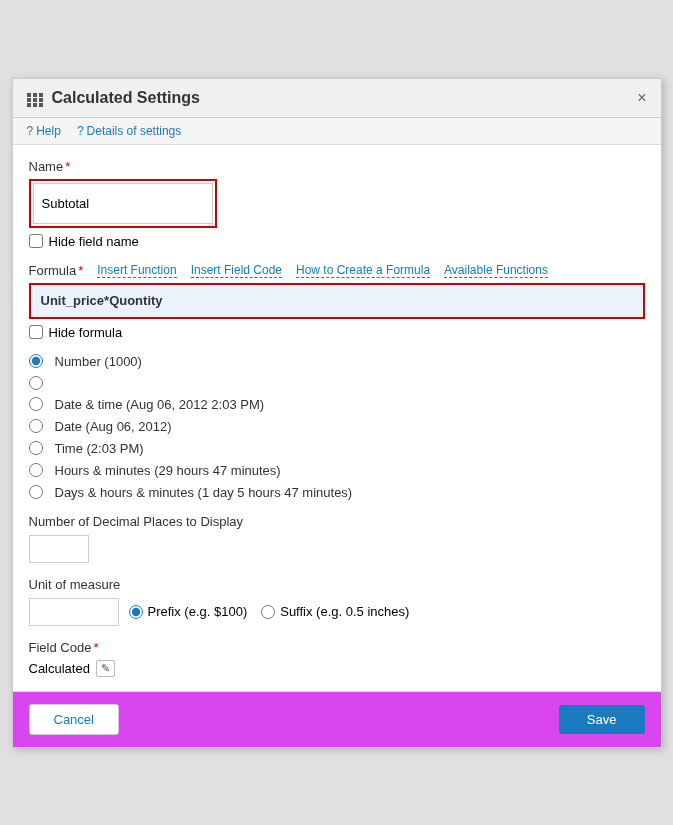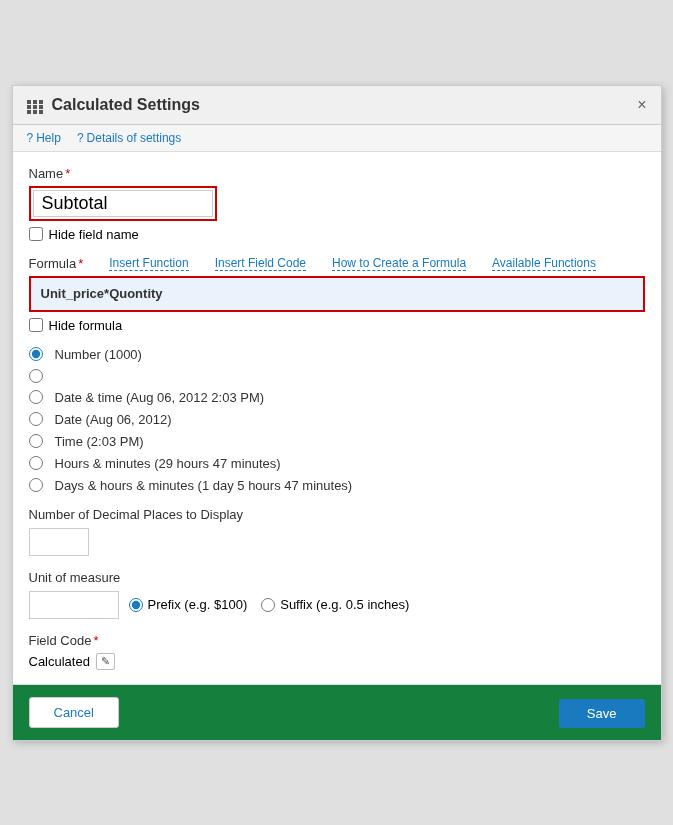--- a/index.html
+++ b/index.html
@@ -90,39 +90,39 @@
       margin-left: 2px;
     }
     .name-input-box {
       border: 2px solid #cc0000;
       padding: 2px;
       display: inline-block;
       background: white;
     }
     .name-input {
       border: 1px solid #ccc;
-      padding: 2px 8px;
+      padding: 12px 8px;
       width: 180px;
-      font-size: 18px;
+      font-size: 13px;
       outline: none;
     }
     .checkbox-row {
       display: flex;
       align-items: center;
       gap: 6px;
       margin-top: 6px;
     }
     .checkbox-row input[type=checkbox] {
       width: 14px;
       height: 14px;
     }
     .formula-header {
       display: flex;
       align-items: center;
-      gap: 26px;
+      gap: 14px;
       margin-bottom: 5px;
       flex-wrap: wrap;
     }
     .formula-label {
       font-size: 13px;
       color: #333;
     }
     .formula-link {
       color: #1a7abf;
       text-decoration: none;
@@ -210,23 +210,23 @@
       border: 1px solid #bbb;
       cursor: pointer;
       border-radius: 2px;
       padding: 1px 4px;
       font-size: 11px;
       color: #555;
     }
     .dialog-footer {
       display: flex;
       justify-content: space-between;
-      align-items: flex-end;
+      align-items: center;
       padding: 12px 16px;
-      background: #15803d;
+      background: #d946ef;
     }
     .btn-cancel {
       background: white;
       border: 1px solid #ccc;
       padding: 7px 24px;
       font-size: 13px;
       color: #1a7abf;
       cursor: pointer;
       border-radius: 3px;
     }

